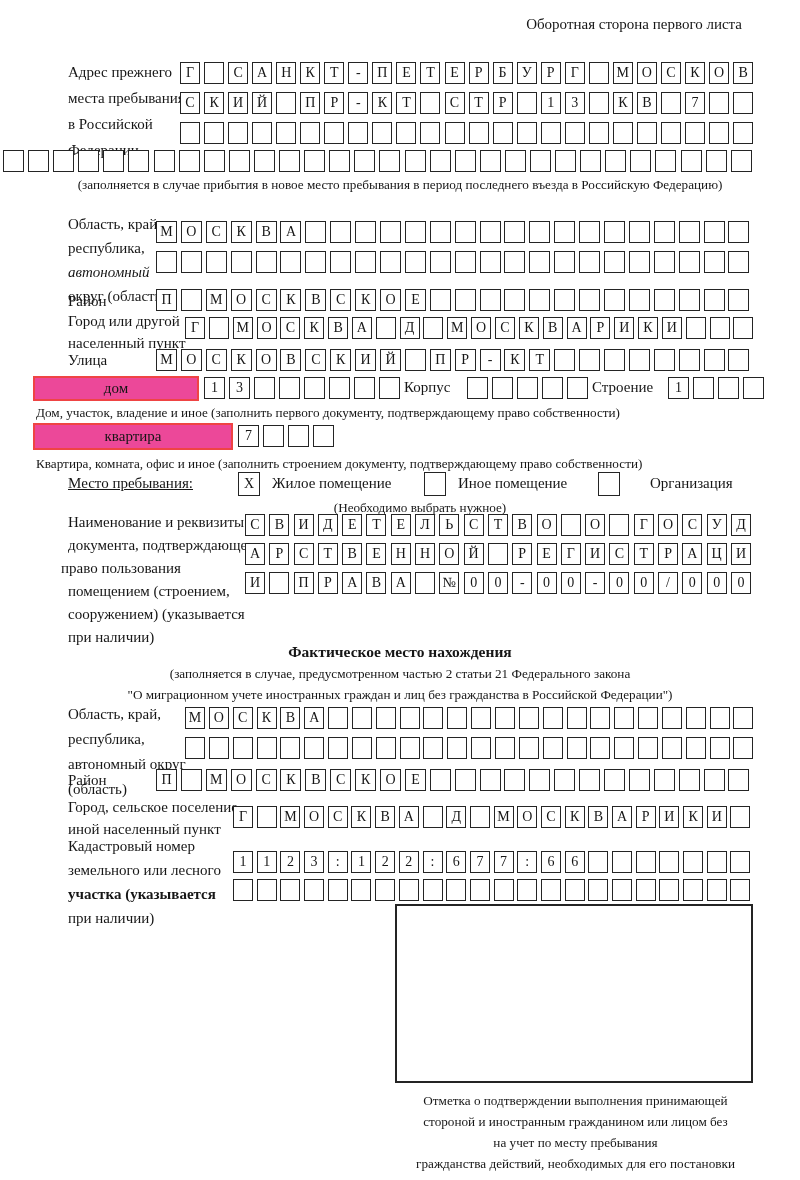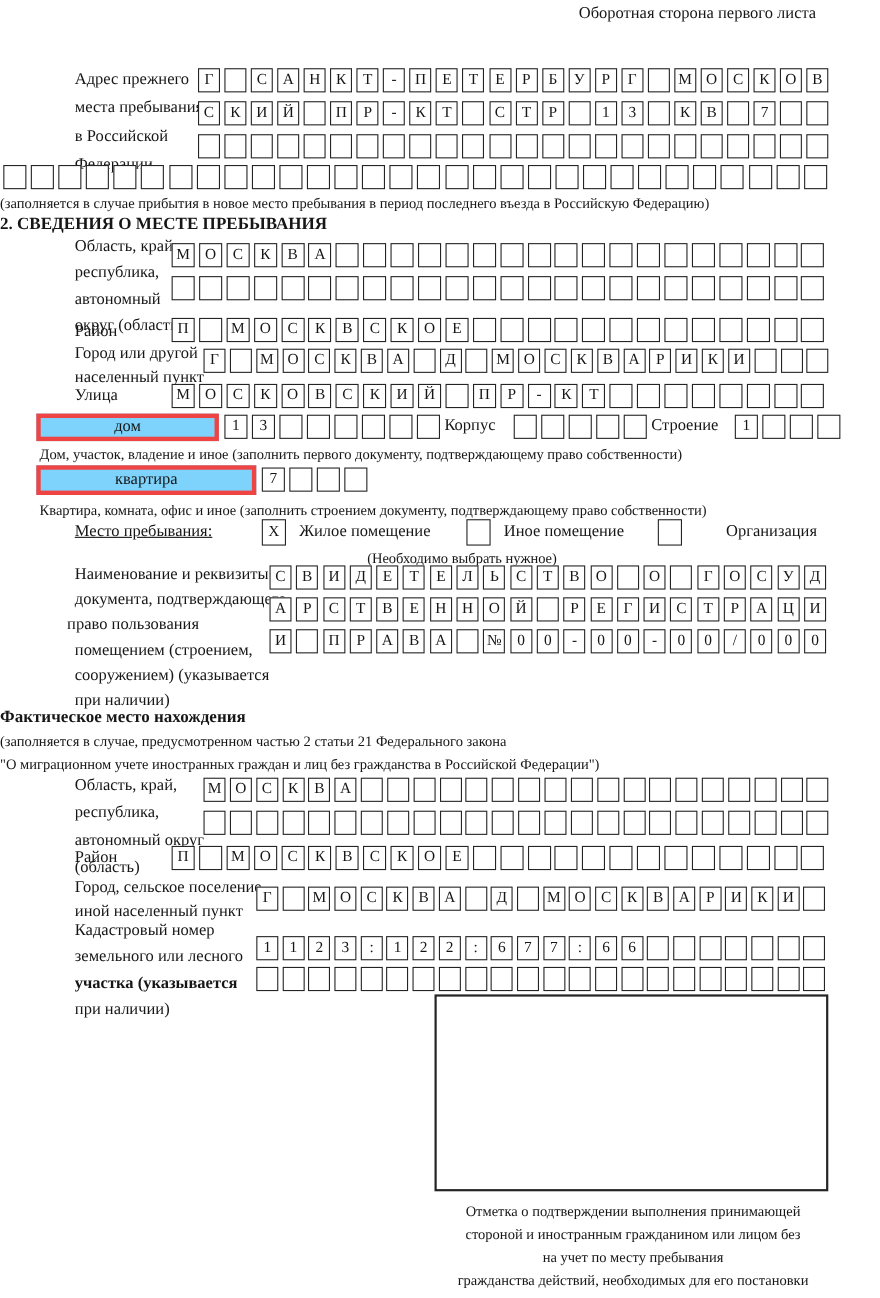--- a/index.html
+++ b/index.html
@@ -1,45 +1,45 @@
 <!DOCTYPE html>
 <html><head>
 <meta charset="utf-8">
 <style>
   html,body{margin:0;padding:0;background:#fff;}
   .page{position:relative;width:800px;height:1180px;background:#fff;
         font-family:"Liberation Serif","DejaVu Serif",serif;color:#161616;overflow:hidden;}
   .lbl{position:absolute;font-size:15px;white-space:nowrap;line-height:1.1;}
   .cap{position:absolute;font-size:13.2px;white-space:nowrap;}
-  .ctr{left:0;width:800px;}
+  .ctr{left:0;width:800px;text-align:center;}
   .b{font-weight:bold;}
   .cellrow{position:absolute;display:flex;}
   .cell{width:20px;height:22px;border:1.8px solid #242424;margin-right:4px;
         display:flex;align-items:center;justify-content:center;
         font-size:14px;box-sizing:border-box;background:#fff;flex:0 0 auto;}
   .rA .cell{margin-right:4.05px}
   .rB .cell{width:21px;margin-right:4.1px}
   .rC .cell{width:21px;margin-right:3.9px}
   .rD .cell{margin-right:3.85px}
   .rE .cell{margin-right:4.3px}
   .rF .cell{margin-right:3.7px}
   .rG .cell{width:21px;margin-right:4px}
-  .wbox{position:absolute;border:4px solid #ef4444;box-sizing:border-box;
-        display:flex;align-items:center;justify-content:center;font-size:15px;background:#7dd3fc;}
+  .wbox{position:absolute;border:2px solid #ef4444;box-sizing:border-box;
+        display:flex;align-items:center;justify-content:center;font-size:15px;background:#ec4899;}
   .chk{position:absolute;width:22px;height:24px;border:1.8px solid #242424;box-sizing:border-box;
        display:flex;align-items:center;justify-content:center;font-size:14px;background:#fff;}
   .bigbox{position:absolute;border:2px solid #242424;box-sizing:border-box;background:#fff;}
   .stamp{position:absolute;font-size:13.2px;text-align:center;line-height:21px;}
 </style>
 </head>
 <body>
 
 <div class="page">
 
-  <div class="lbl" style="right:58px;top:4px;">Оборотная сторона первого листа</div>
+  <div class="lbl" style="right:58px;top:16px;">Оборотная сторона первого листа</div>
 
   <div class="lbl" style="left:68px;top:64px;">Адрес прежнего</div>
   <div class="lbl" style="left:68px;top:90px;">места пребывания</div>
   <div class="lbl" style="left:68px;top:116px;">в Российской</div>
   <div class="lbl" style="left:68px;top:142px;">Федерации</div>
   <div class="cellrow rA" style="left:180px;top:62px;">
       <div class="cell">Г</div>
       <div class="cell"></div>
       <div class="cell">С</div>
       <div class="cell">А</div>
@@ -143,25 +143,24 @@
       <div class="cell"></div>
       <div class="cell"></div>
       <div class="cell"></div>
       <div class="cell"></div>
       <div class="cell"></div>
       <div class="cell"></div>
       <div class="cell"></div>
     </div>
   <div class="cap ctr" style="top:177px;">(заполняется в случае прибытия в новое место пребывания в период последнего въезда в Российскую Федерацию)</div>
 
-  <div class="lbl b ctr" style="position:absolute;top:195px;font-size:15.5px;">2. СВЕДЕНИЯ О МЕСТЕ ПРЕБЫВАНИЯ</div>
 
   <div class="lbl" style="left:68px;top:216px;">Область, край,</div>
   <div class="lbl" style="left:68px;top:240px;">республика,</div>
-  <div class="lbl" style="left:68px;top:264px;">автономный</div>
+  <div class="lbl" style="left:68px;top:264px;font-style:italic;">автономный</div>
   <div class="lbl" style="left:68px;top:288px;">округ (область)</div>
   <div class="cellrow rC" style="left:156px;top:221px;">
       <div class="cell">М</div>
       <div class="cell">О</div>
       <div class="cell">С</div>
       <div class="cell">К</div>
       <div class="cell">В</div>
       <div class="cell">А</div>
       <div class="cell"></div>
       <div class="cell"></div>
@@ -330,21 +329,21 @@
       <div class="cell"></div>
     </div>
   <div class="cap" style="left:36px;top:456px;">Квартира, комната, офис и иное (заполнить строением документу, подтверждающему право собственности)</div>
 
   <div class="lbl" style="left:68px;top:475px;text-decoration:underline;">Место пребывания:</div>
   <div class="chk" style="left:238px;top:472px;">X</div>
   <div class="lbl" style="left:272px;top:475px;">Жилое помещение</div>
   <div class="chk" style="left:424px;top:472px;"></div>
   <div class="lbl" style="left:458px;top:475px;">Иное помещение</div>
   <div class="chk" style="left:598px;top:472px;"></div>
-  <div class="lbl" style="left:650px;top:475px;margin-left:10px;">Организация</div>
+  <div class="lbl" style="left:650px;top:475px;">Организация</div>
   <div class="cap" style="left:260px;top:500px;width:320px;text-align:center;white-space:normal;">(Необходимо выбрать нужное)</div>
 
   <div class="lbl" style="left:68px;top:514px;">Наименование и реквизиты</div>
   <div class="lbl" style="left:68px;top:537px;">документа, подтверждающего</div>
   <div class="lbl" style="left:61px;top:560px;">право пользования</div>
   <div class="lbl" style="left:68px;top:583px;">помещением (строением,</div>
   <div class="lbl" style="left:68px;top:606px;">сооружением) (указывается</div>
   <div class="lbl" style="left:68px;top:629px;">при наличии)</div>
   <div class="cellrow rE" style="left:245px;top:514px;">
       <div class="cell">С</div>

